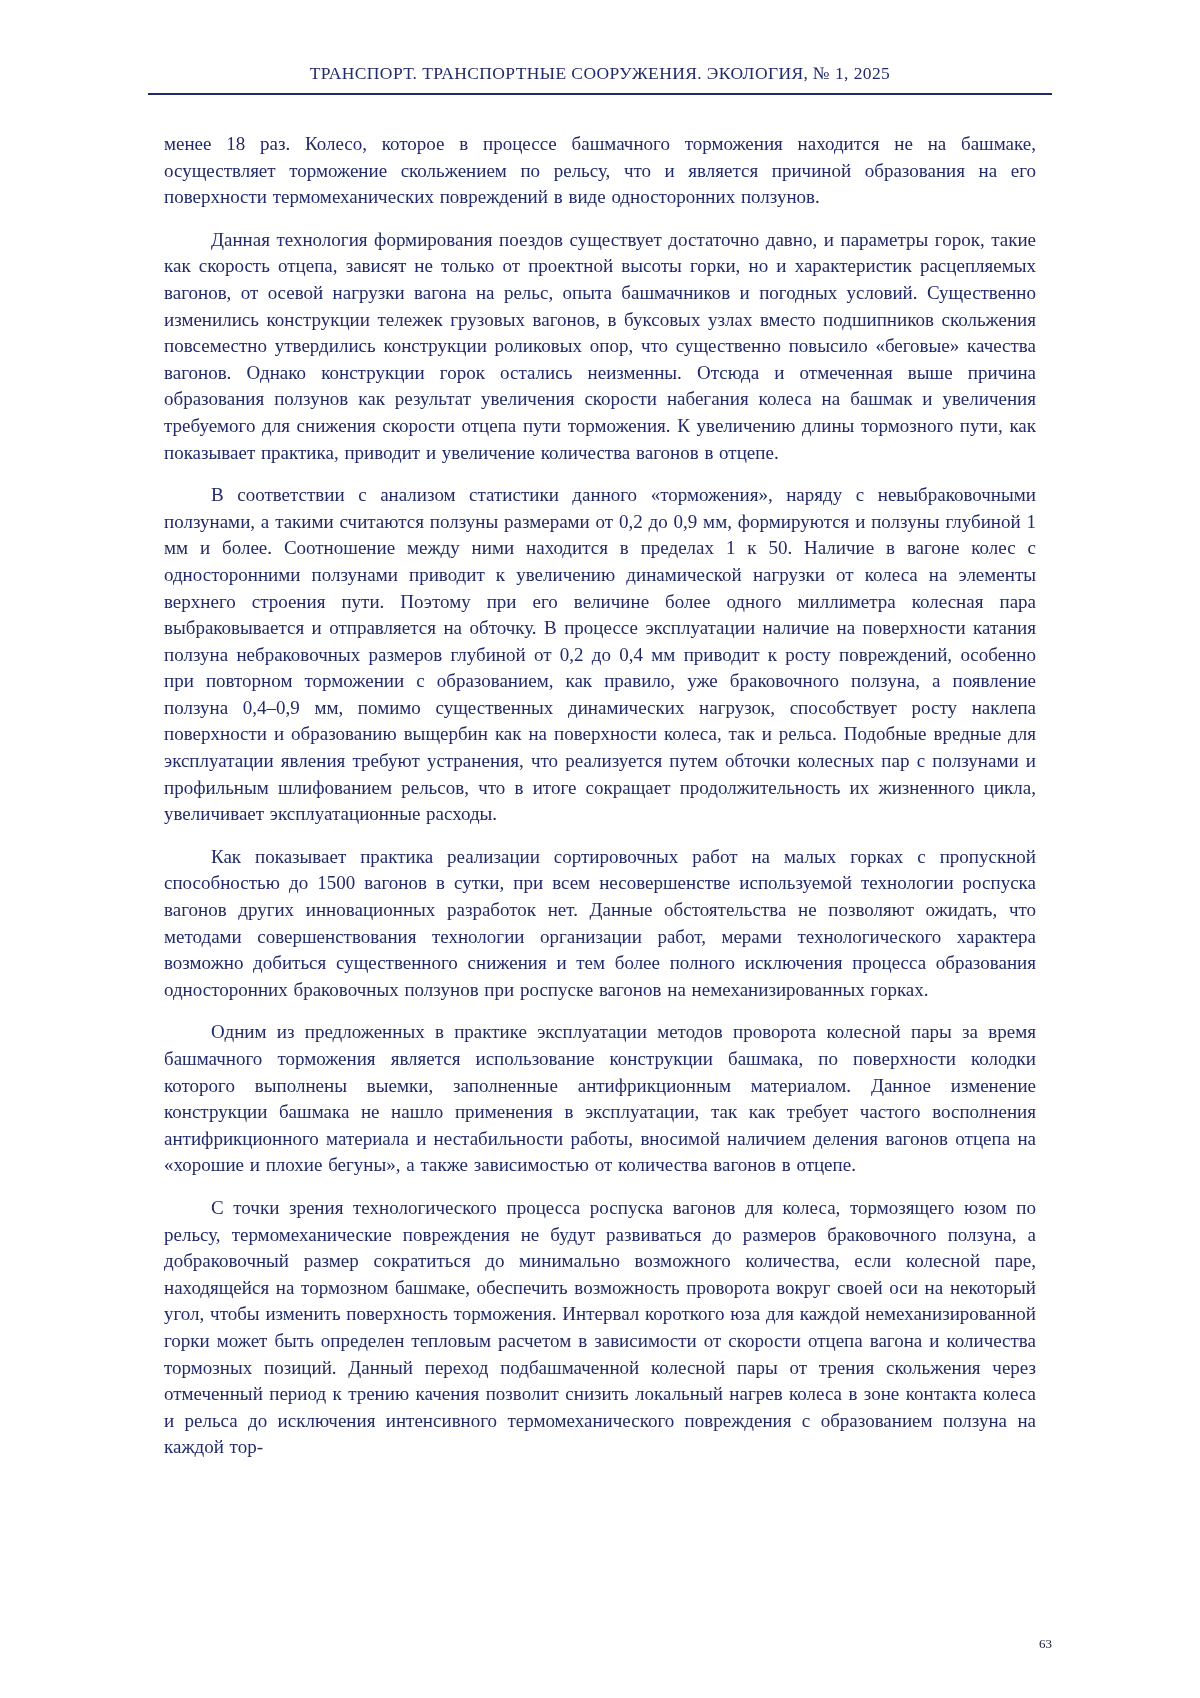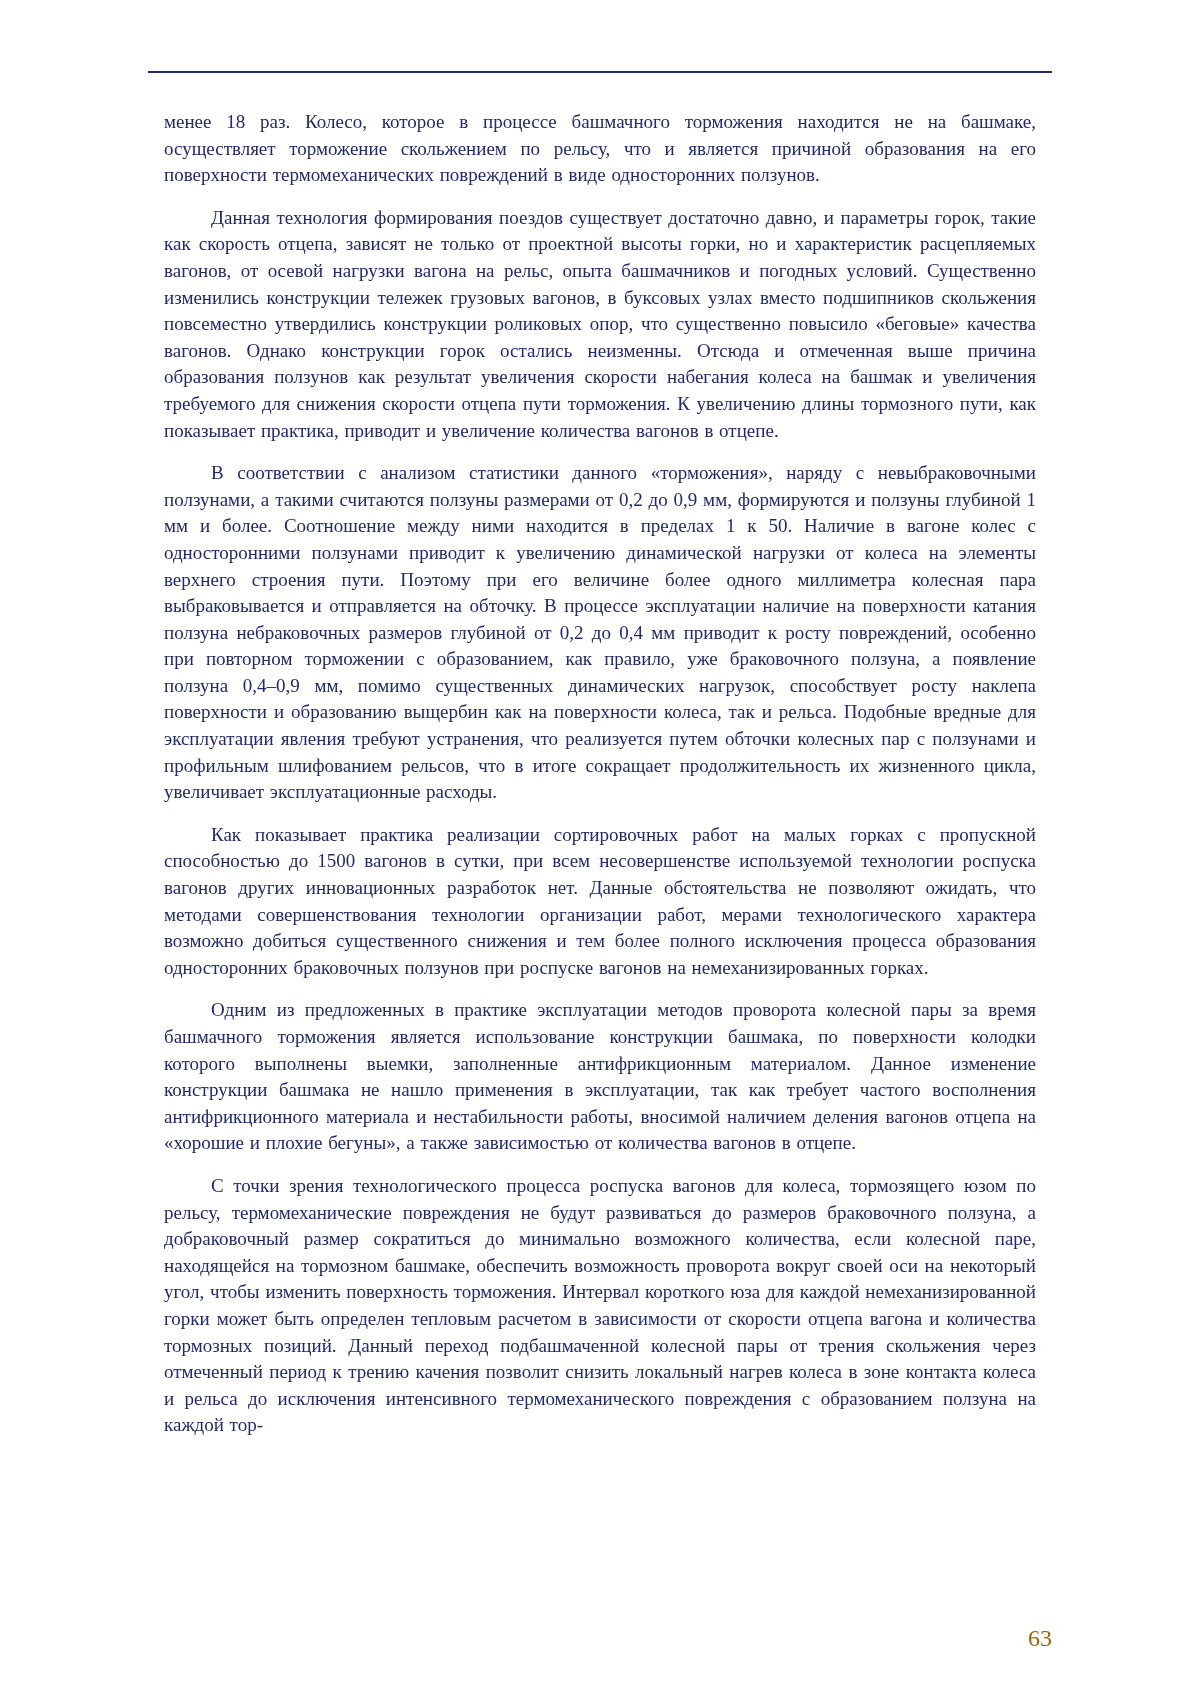--- a/index.html
+++ b/index.html
@@ -42,30 +42,31 @@
     margin: 16px;
     padding: 0;
   }
   .body-text p.indent {
     text-indent: 47px;
   }
   .page-number {
     position: absolute;
     right: 148px;
     bottom: 46px;
-    font-size: 24px;
-    color: #a16207;
+    font-size: 13px;
+    color: #0f172a;
   }
 </style>
 </head>
 <body>
 
 <div class="page">
 
   <header>
+    <div class="running-head">ТРАНСПОРТ. ТРАНСПОРТНЫЕ СООРУЖЕНИЯ. ЭКОЛОГИЯ, № 1, 2025</div>
     <hr class="head-rule">
   </header>
 
   <main class="body-text">
     <p>менее 18 раз. Колесо, которое в процессе башмачного торможения находится не на башмаке, осуществляет торможение скольжением по рельсу, что и является причиной образования на его поверхности термомеханических повреждений в виде односторонних ползунов.</p>
     <p class="indent">Данная технология формирования поездов существует достаточно давно, и параметры горок, такие как скорость отцепа, зависят не только от проектной высоты горки, но и характеристик расцепляемых вагонов, от осевой нагрузки вагона на рельс, опыта башмачников и погодных условий. Существенно изменились конструкции тележек грузовых вагонов, в буксовых узлах вместо подшипников скольжения повсеместно утвердились конструкции роликовых опор, что существенно повысило «беговые» качества вагонов. Однако конструкции горок остались неизменны. Отсюда и отмеченная выше причина образования ползунов как результат увеличения скорости набегания колеса на башмак и увеличения требуемого для снижения скорости отцепа пути торможения. К увеличению длины тормозного пути, как показывает практика, приводит и увеличение количества вагонов в отцепе.</p>
     <p class="indent">В соответствии с анализом статистики данного «торможения», наряду с невыбраковочными ползунами, а такими считаются ползуны размерами от 0,2 до 0,9 мм, формируются и ползуны глубиной 1 мм и более. Соотношение между ними находится в пределах 1 к 50. Наличие в вагоне колес с односторонними ползунами приводит к увеличению динамической нагрузки от колеса на элементы верхнего строения пути. Поэтому при его величине более одного миллиметра колесная пара выбраковывается и отправляется на обточку. В процессе эксплуатации наличие на поверхности катания ползуна небраковочных размеров глубиной от 0,2 до 0,4 мм приводит к росту повреждений, особенно при повторном торможении с образованием, как правило, уже браковочного ползуна, а появление ползуна 0,4–0,9 мм, помимо существенных динамических нагрузок, способствует росту наклепа поверхности и образованию выщербин как на поверхности колеса, так и рельса. Подобные вредные для эксплуатации явления требуют устранения, что реализуется путем обточки колесных пар с ползунами и профильным шлифованием рельсов, что в итоге сокращает продолжительность их жизненного цикла, увеличивает эксплуатационные расходы.</p>
     <p class="indent">Как показывает практика реализации сортировочных работ на малых горках с пропускной способностью до 1500 вагонов в сутки, при всем несовершенстве используемой технологии роспуска вагонов других инновационных разработок нет. Данные обстоятельства не позволяют ожидать, что методами совершенствования технологии организации работ, мерами технологического характера возможно добиться существенного снижения и тем более полного исключения процесса образования односторонних браковочных ползунов при роспуске вагонов на немеханизированных горках.</p>
     <p class="indent">Одним из предложенных в практике эксплуатации методов проворота колесной пары за время башмачного торможения является использование конструкции башмака, по поверхности колодки которого выполнены выемки, заполненные антифрикционным материалом. Данное изменение конструкции башмака не нашло применения в эксплуатации, так как требует частого восполнения антифрикционного материала и нестабильности работы, вносимой наличием деления вагонов отцепа на «хорошие и плохие бегуны», а также зависимостью от количества вагонов в отцепе.</p>
     <p class="indent">С точки зрения технологического процесса роспуска вагонов для колеса, тормозящего юзом по рельсу, термомеханические повреждения не будут развиваться до размеров браковочного ползуна, а добраковочный размер сократиться до минимально возможного количества, если колесной паре, находящейся на тормозном башмаке, обеспечить возможность проворота вокруг своей оси на некоторый угол, чтобы изменить поверхность торможения. Интервал короткого юза для каждой немеханизированной горки может быть определен тепловым расчетом в зависимости от скорости отцепа вагона и количества тормозных позиций. Данный переход подбашмаченной колесной пары от трения скольжения через отмеченный период к трению качения позволит снизить локальный нагрев колеса в зоне контакта колеса и рельса до исключения интенсивного термомеханического повреждения с образованием ползуна на каждой тор-</p>

